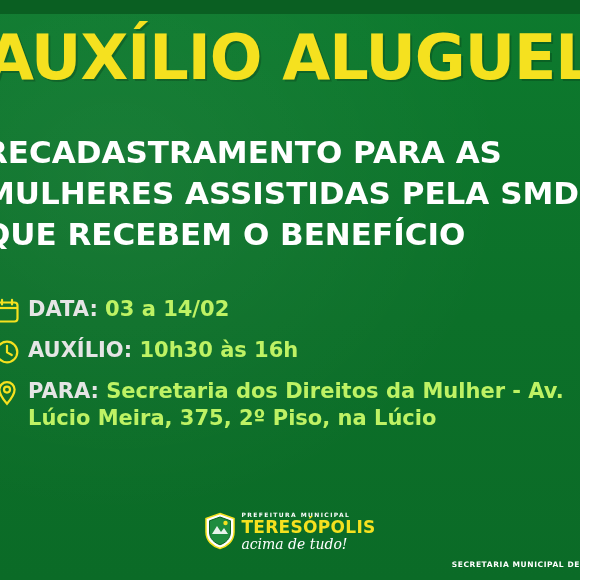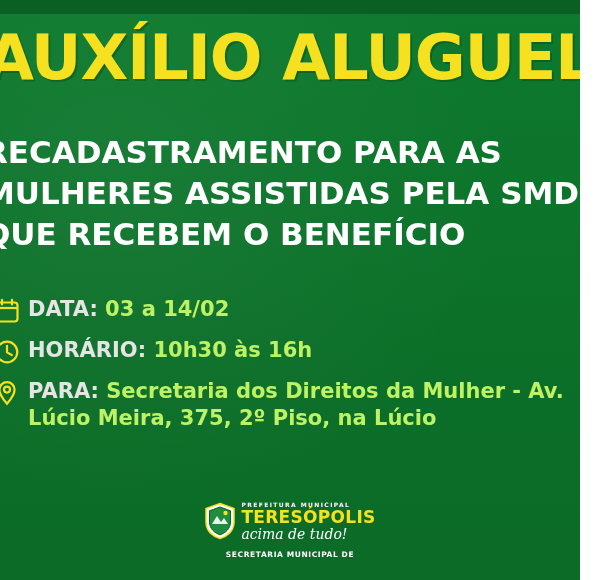--- a/index.html
+++ b/index.html
@@ -100,21 +100,21 @@
     font-weight: 800;
   }
   .info-row.local .info-text {
     max-width: 580px;
     white-space: normal;
   }
   .logo-block {
     position: absolute;
     left: 0;
     right: 0;
-    bottom: 20px;
+    bottom: 10px;
     text-align: center;
   }
   .crest-row {
     display: inline-flex;
     align-items: center;
     justify-content: center;
     gap: 5px;
   }
   .crest {
     width: 32px;
@@ -147,20 +147,21 @@
     margin-top: 1px;
   }
   .dept {
     margin-top: 6px;
     font-size: 7.5px;
     line-height: 10px;
     font-weight: 700;
     letter-spacing: 0.6px;
     color: #ffffff;
     font-family: "DejaVu Sans", sans-serif;
+    text-align: right;
   }
 </style>
 </head>
 <body>
 
 <div class="poster">
   <div class="bg-texture"></div>
   <div class="top-strip"></div>
 
   <div class="content">
@@ -191,21 +192,21 @@
       </div>
 
       <div class="info-row">
         <span class="bullet-icon">
           <svg width="26" height="26" viewBox="0 0 26 26">
             <circle cx="13" cy="13" r="10.3" fill="none" stroke="#f5e11f" stroke-width="2.2"></circle>
             <polyline points="13,6.8 13,13.4 17.8,16" fill="none" stroke="#f5e11f" stroke-width="2.2" stroke-linecap="round" stroke-linejoin="round"></polyline>
           </svg>
         </span>
         <span class="info-text">
-          <span class="label">HORÁRIO:</span>
+          <span class="label">AUXÍLIO:</span>
           <span class="value">10h30 às 16h</span>
         </span>
       </div>
 
       <div class="info-row local">
         <span class="bullet-icon">
           <svg width="26" height="26" viewBox="0 0 26 26">
             <path d="M13 2.2c-4.2 0-7.6 3.3-7.6 7.4 0 5.6 7.6 14.2 7.6 14.2s7.6-8.6 7.6-14.2c0-4.1-3.4-7.4-7.6-7.4z" fill="none" stroke="#f5e11f" stroke-width="2.2"></path>
             <circle cx="13" cy="9.6" r="3" fill="none" stroke="#f5e11f" stroke-width="2.2"></circle>
           </svg>

